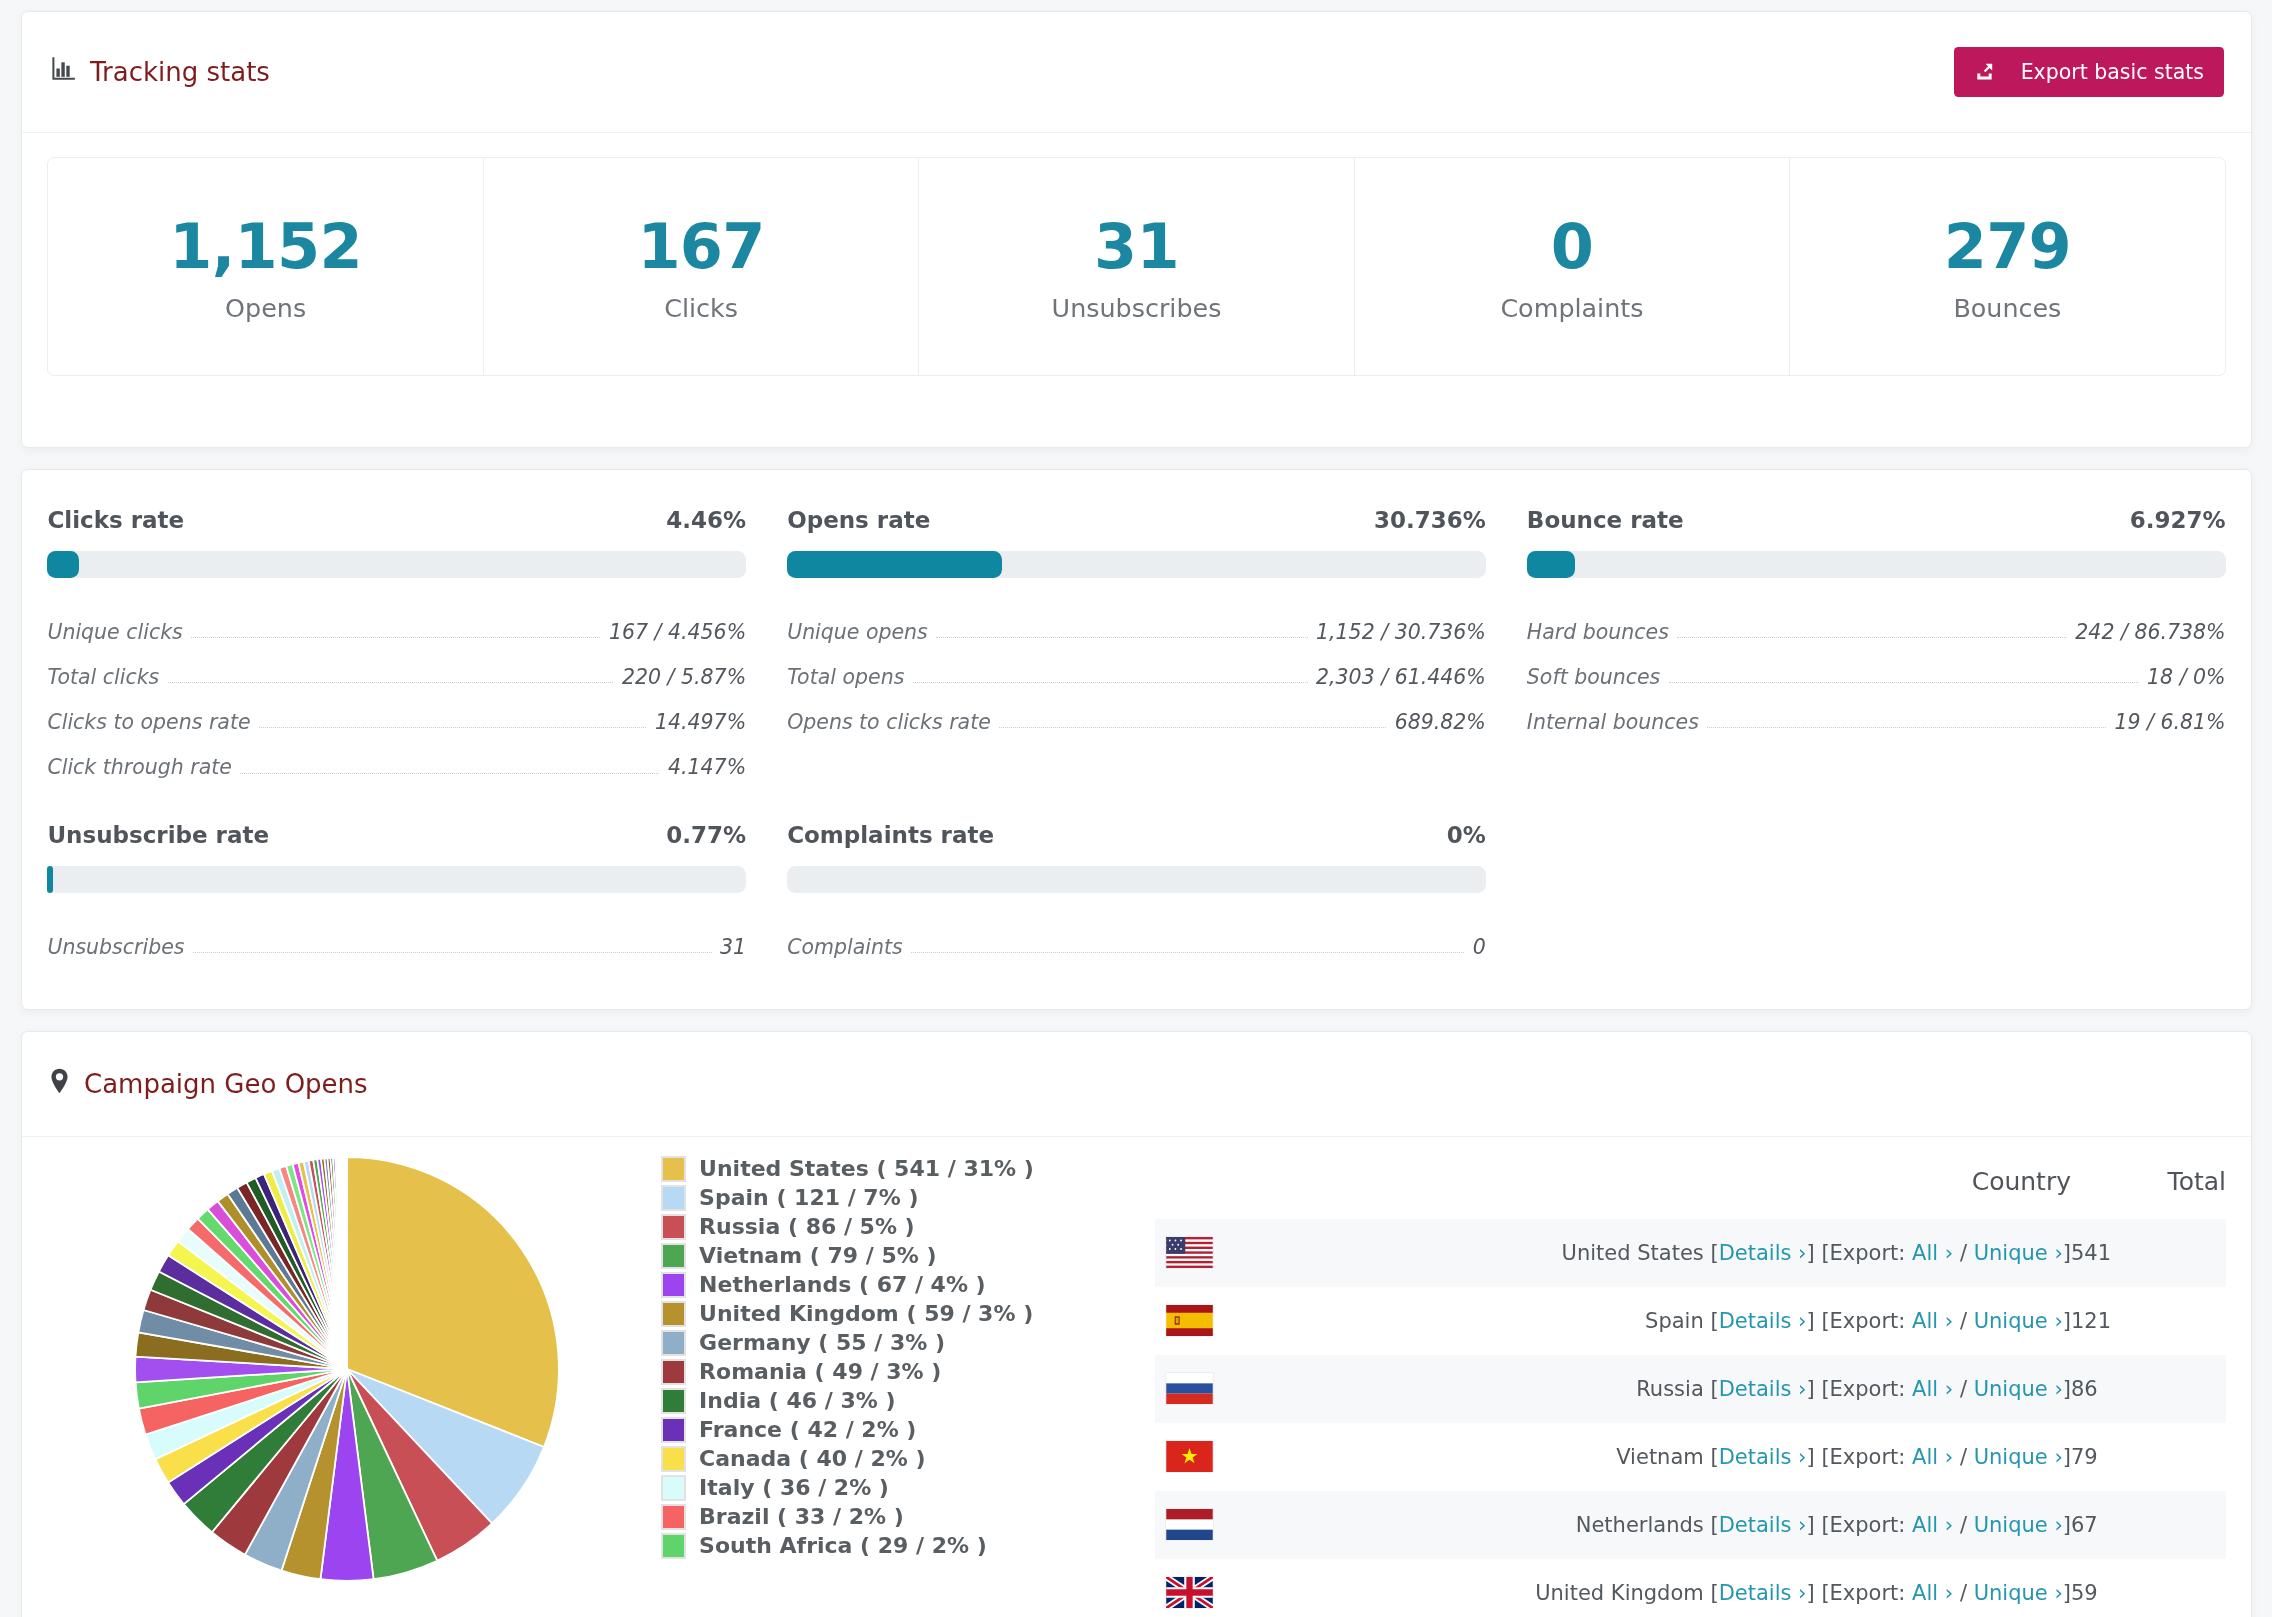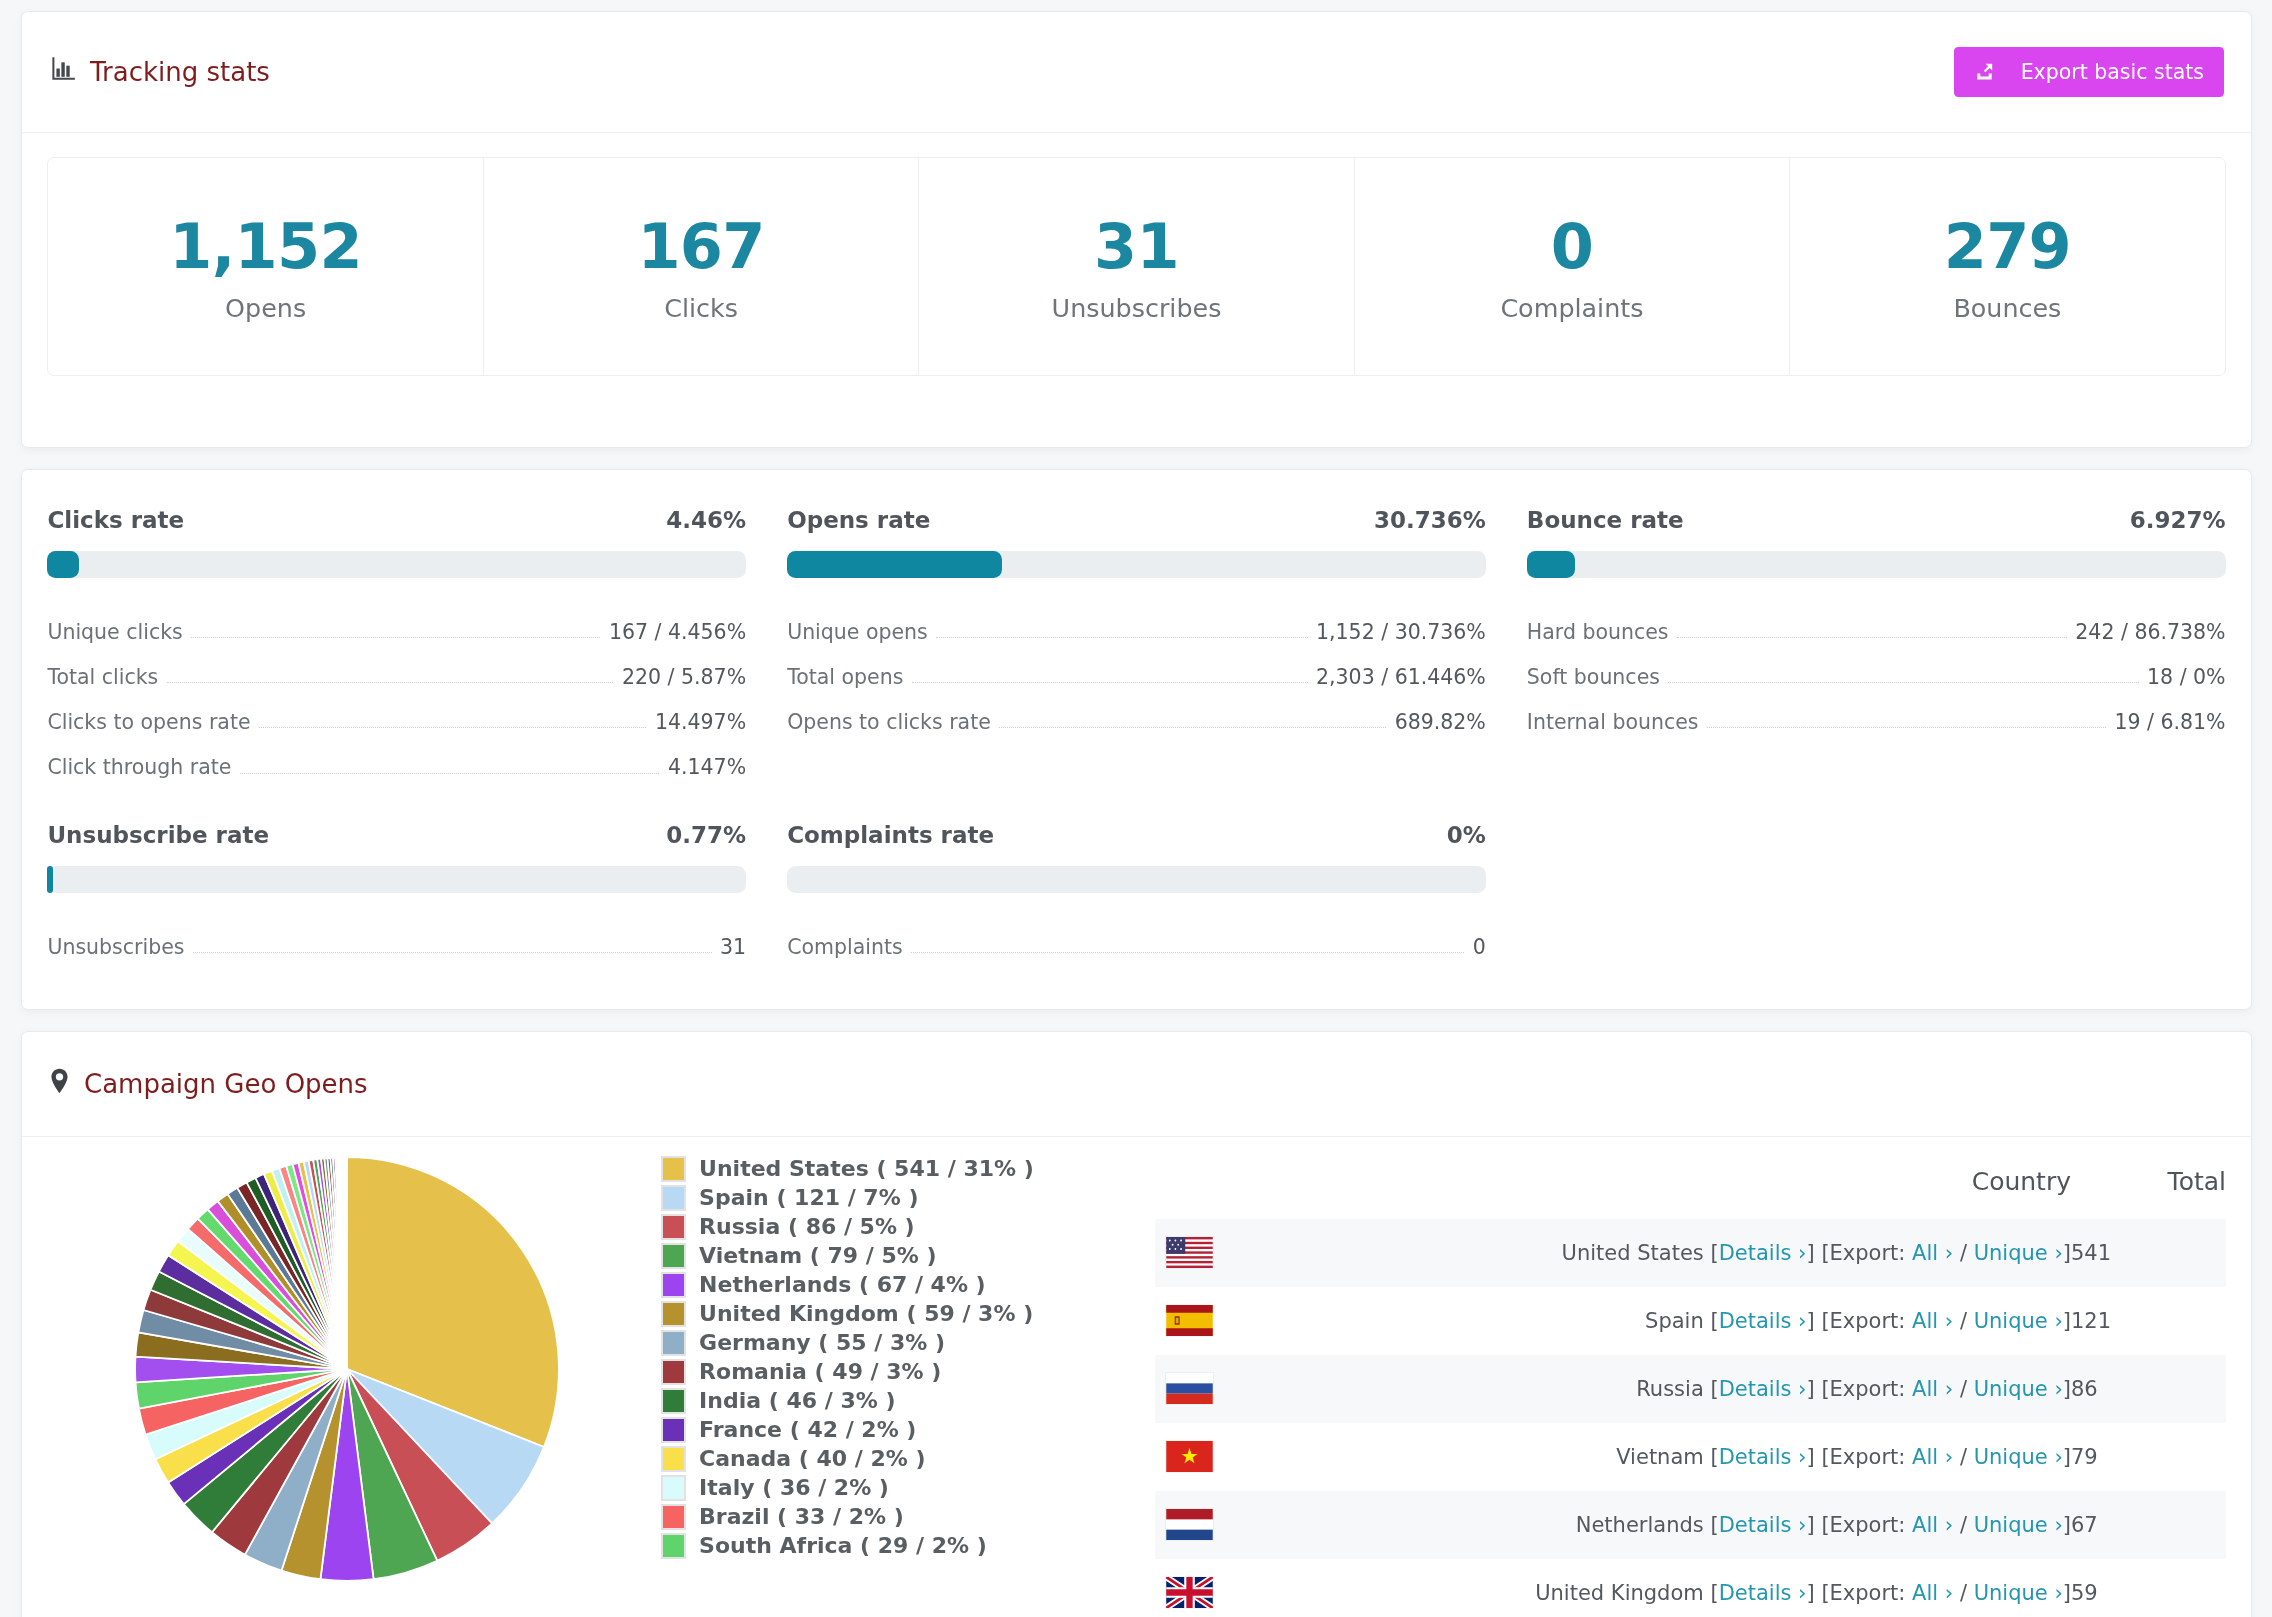--- a/index.html
+++ b/index.html
@@ -6,38 +6,38 @@
   html,body { width:2273px; height:1618px; overflow:hidden;
     background:#f6f7f8; font-family:"DejaVu Sans","Liberation Sans",sans-serif; }
   .card { background:#fff; border:1.4px solid #e7eaed; border-radius:7px;
     margin:0 21px; box-shadow:0 2.8px 8.5px rgba(50,60,80,.05); }
   
   .card-head { display:flex; align-items:center; justify-content:space-between;
     padding:35px 27px; border-bottom:1.4px solid #eef0f2; }
   .card-title { display:flex; align-items:center; gap:14px;
     font-size:26px; color:#7f1d1d; }
   .btn-export { display:inline-flex; align-items:center; gap:26px;
-    background:#d946ef; color:#fff; border:none; border-radius:4.2px;
+    background:#be185d; color:#fff; border:none; border-radius:4.2px;
     font-size:20.5px; padding:12.7px 20px; cursor:pointer;
     font-family:"DejaVu Sans","Liberation Sans",sans-serif; }
   .stats-row { display:flex; margin:24px 25.4px 71px;
     border:1.4px solid #eceef0; border-radius:7px; background:#fff; }
   .stat-box { flex:1; text-align:center; padding:52px 0; }
   .stat-box + .stat-box { border-left:1.4px solid #eceef0; }
   .stat-value { font-size:62px; font-weight:bold; color:#1b87a1; letter-spacing:-0.7px; }
   .stat-label { font-size:25.4px; color:#6e7479; margin-top:10px; }
   
   .rates-card { margin-top:21px; }
   .rates-grid { display:grid; grid-template-columns:repeat(3,1fr);
     column-gap:41px; row-gap:32px; padding:37px 25.4px 40px; }
   .rate-head { display:flex; justify-content:space-between; align-items:center;
     font-size:23px; font-weight:bold; color:#50555b; }
   .rate-bar { height:27px; background:#ebeef1; border-radius:8.5px; margin-top:18.4px; }
   .rate-fill { display:block; height:100%; background:#0f87a0; border-radius:8.5px; }
-  .rate-rows { margin-top:31px; }
+  .rate-rows { margin-top:31px;font-style:italic; }
   .drow { display:flex; align-items:flex-end; padding:10.6px 0; font-size:20.5px; }
   .dlabel { color:#6b7177; white-space:nowrap; }
   .dleader { flex:1; border-bottom:1.4px dotted #c9ced3; margin:0 8.5px 5.6px; min-width:28px; }
   .dvalue { color:#53585e; white-space:nowrap; }
   
   .geo-card { margin-top:21px; height:619px; overflow:hidden; }
   .geo-content { display:flex; align-items:flex-start; padding:0 25px 0 99px; }
   .pie-wrap { width:452px; flex:0 0 auto; margin-top:5.6px; }
   .legend { width:494px; flex:0 0 auto; margin-left:88px; padding-top:17px; }
   .legend-item { display:flex; align-items:center; height:29px; }

